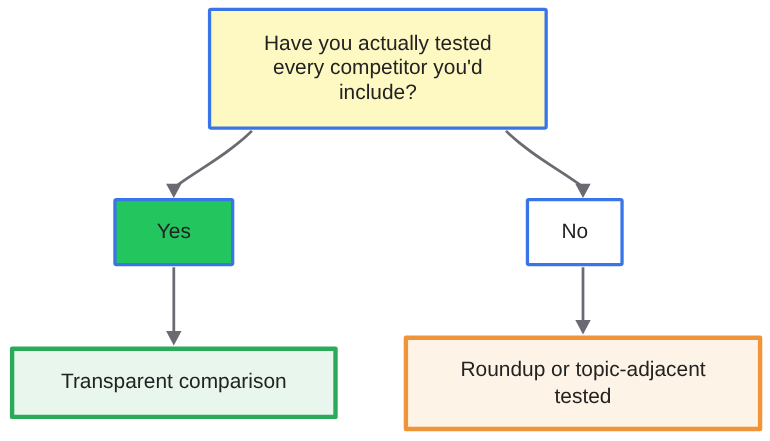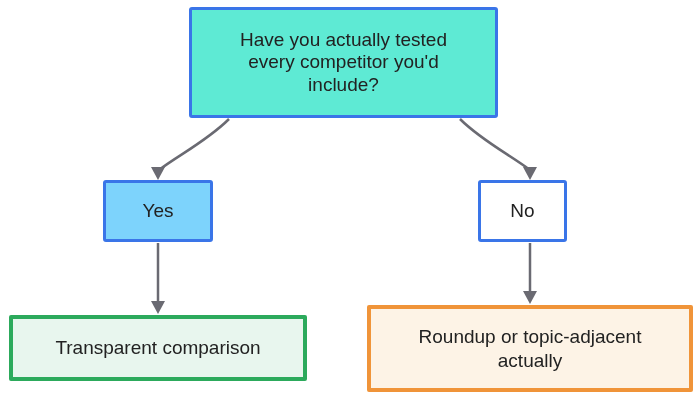--- a/index.html
+++ b/index.html
@@ -80,33 +80,33 @@
     <path class="edge" d="M460,119 C482,141 512,156 530,170" style="stroke: rgb(106, 106, 114);"></path>
     <polygon points="523,167 537,167 530,180" style="fill: rgb(106, 106, 114);"></polygon>
 
     <path class="edge" d="M158,243 L158,302" style="stroke: rgb(106, 106, 114);"></path>
     <polygon points="151,301 165,301 158,314" style="fill: rgb(106, 106, 114);"></polygon>
 
     <path class="edge" d="M530,243 L530,292" style="stroke: rgb(106, 106, 114);"></path>
     <polygon points="523,291 537,291 530,304" style="fill: rgb(106, 106, 114);"></polygon>
   </svg>
 
-  <div class="node node-question" style="background-color: #5eead4; border-color: rgb(58, 117, 232); justify-content: center;">
+  <div class="node node-question" style="background-color: #fef9c3; border-color: rgb(58, 117, 232); justify-content: center;">
     <span class="label">Have you actually tested every competitor you'd include?</span>
   </div>
 
-  <div class="node node-yes" style="background-color: #7dd3fc; border-color: rgb(58, 117, 232);">
+  <div class="node node-yes" style="background-color: #22c55e; border-color: rgb(58, 117, 232);">
     <span class="label">Yes</span>
   </div>
 
   <div class="node node-no" style="background-color: rgb(255, 255, 255); border-color: rgb(58, 117, 232);">
     <span class="label">No</span>
   </div>
 
   <div class="node node-outcome-yes" style="background-color: rgb(232, 246, 238); border-color: rgb(44, 170, 92);">
     <span class="label">Transparent comparison</span>
   </div>
 
   <div class="node node-outcome-no" style="background-color: rgb(253, 243, 230); border-color: rgb(240, 148, 57);">
-    <span class="label">Roundup or topic-adjacent actually</span>
+    <span class="label">Roundup or topic-adjacent tested</span>
   </div>
 
 </div>
 
 </body></html>

